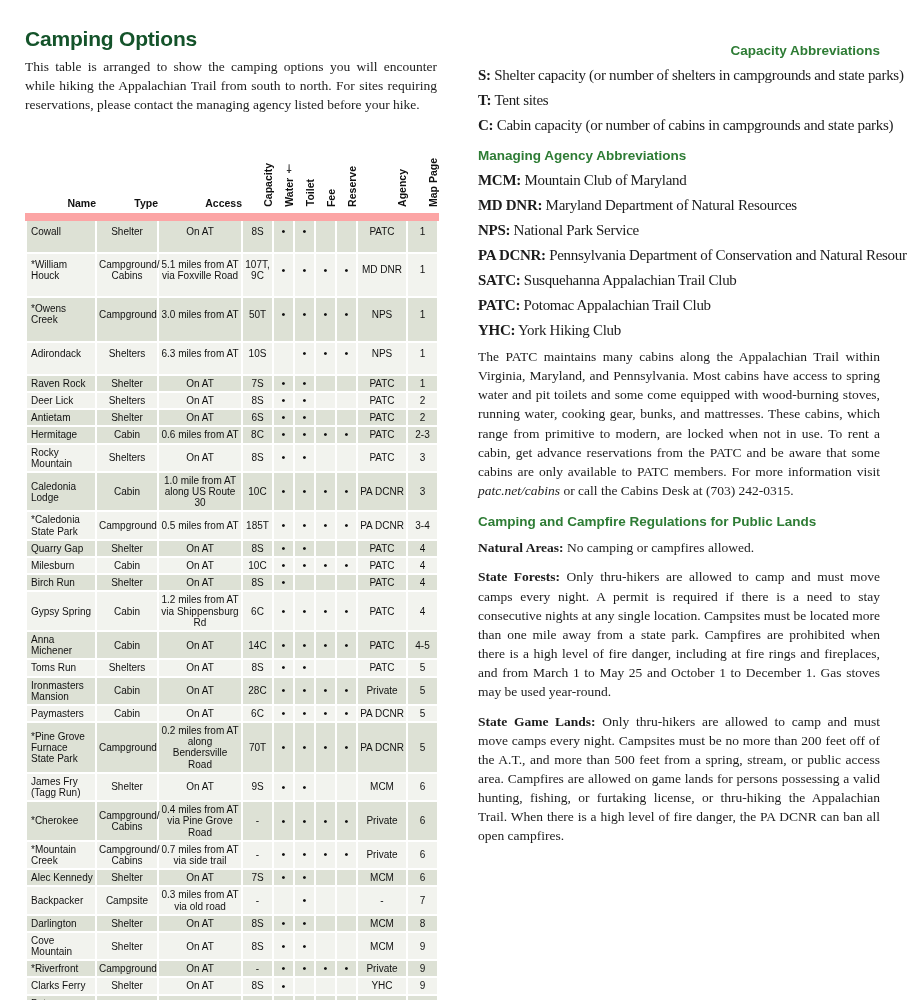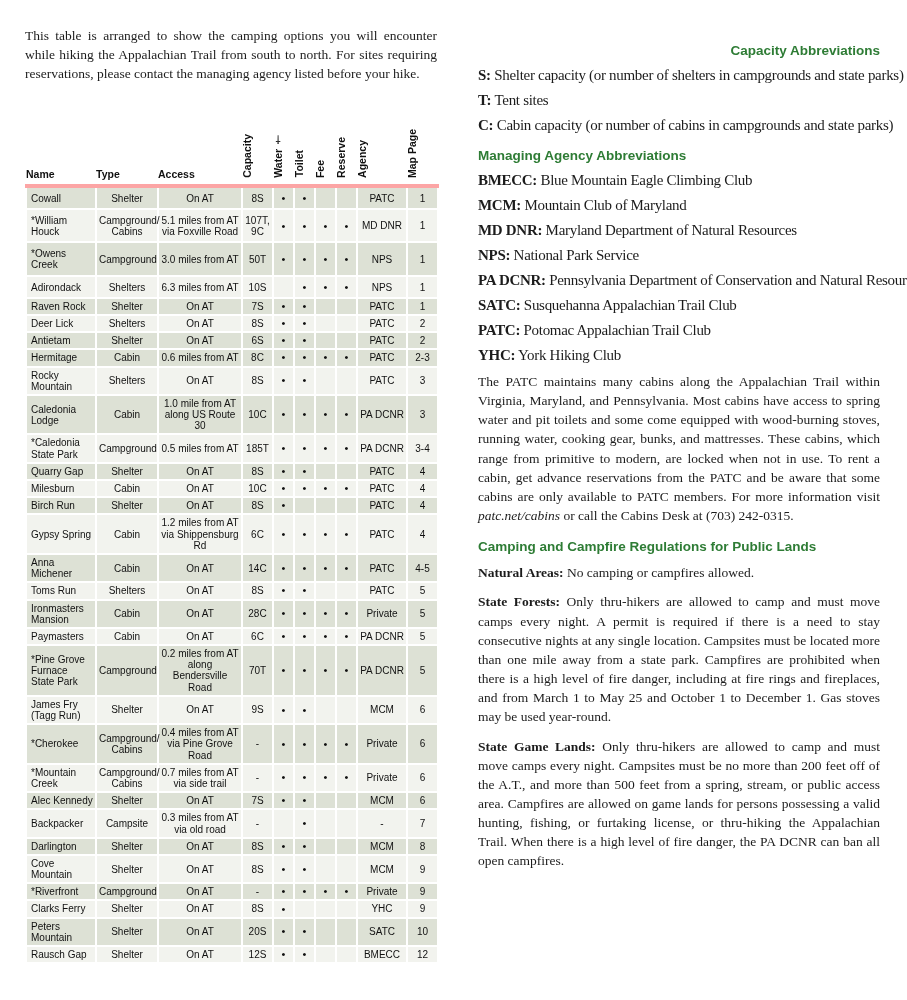--- a/index.html
+++ b/index.html
@@ -8,45 +8,46 @@
           color:#1c1c1c; font-family:"Liberation Serif", serif; }
   .col-left  { position:absolute; left:25px; top:27px; width:412px; }
   .col-right { position:absolute; left:478px; top:27px; width:402px; }
 
   h1.title { font:bold 21px "Liberation Sans", sans-serif; color:#14532a;
              letter-spacing:-0.2px; margin-bottom:7px; }
   .intro { font-size:13.5px; line-height:1.4; text-align:justify; margin-bottom:28px; }
 
   table.camp { border-collapse:collapse; table-layout:fixed; width:412px;
                font-family:"Liberation Sans", sans-serif; font-size:10px; color:#111; }
-  .camp thead th { vertical-align:bottom; height:74px; border-bottom:4px solid #fca5a5;
-                   font-weight:bold; font-size:10.5px; padding:0 0 4px; text-align:left;
+  .camp thead th { vertical-align:bottom; height:74px; border-bottom:8px solid #fca5a5;
+                   font-weight:bold; font-size:10.5px; padding:0 0 4px; text-align:right;
                    background:#fff; }
   .camp .rot { writing-mode:vertical-rl; transform:rotate(180deg); white-space:nowrap;
                line-height:1; display:inline-block; }
   .camp td { border:2px solid #fff; padding:2px; text-align:center; line-height:1.12;
              vertical-align:middle; }
   .camp td.name { text-align:left; padding-left:4px; }
   .camp tr.odd  td { background:#dde1d5; }
   .camp tr.even td { background:#f2f3ee; }
-  .camp tbody tr:nth-child(-n+4) td { padding-top:5px; padding-bottom:4px; }
+  .camp tbody tr:nth-child(-n+4) td { padding-top:5px; padding-bottom:15px; }
   .camp td.dot { font-size:11px; line-height:1; }
 
   .col-right h2 { font:bold 13.5px "Liberation Sans", sans-serif; color:#2e7c35; margin:14px 0 9px; }
   .sec.first h2 { margin-top:16px;text-align:right; }
   .def  { font-size:15px; letter-spacing:-0.3px; white-space:nowrap; margin-bottom:8px; }
   .just { font-size:13.5px; line-height:1.42; text-align:justify; margin-bottom:10px; }
   .just i { font-style:italic; }
 </style>
 </head>
 <body>
 
 <div class="page">
 
   <div class="col-left">
+    <h1 class="title">Camping Options</h1>
     <p class="intro">This table is arranged to show the camping options you will encounter while hiking the Appalachian Trail from south to north. For sites requiring reservations, please contact the managing agency listed before your hike.</p>
 
     <table class="camp">
       <colgroup>
         <col style="width:70px">
           <col style="width:62px">
           <col style="width:84px">
         <col style="width:31px">
           <col style="width:21px">
           <col style="width:21px">
@@ -451,21 +452,20 @@
 
     <div class="sec first">
       <h2>Capacity Abbreviations</h2>
       <p class="def"><b>S:</b> <span>Shelter capacity (or number of shelters in campgrounds and state parks)</span></p>
       <p class="def"><b>T:</b> <span>Tent sites</span></p>
       <p class="def"><b>C:</b> <span>Cabin capacity (or number of cabins in campgrounds and state parks)</span></p>
     </div>
 
     <div class="sec">
       <h2>Managing Agency Abbreviations</h2>
-      <p class="def"><b>BMECC:</b> <span>Blue Mountain Eagle Climbing Club</span></p>
       <p class="def"><b>MCM:</b> <span>Mountain Club of Maryland</span></p>
       <p class="def"><b>MD DNR:</b> <span>Maryland Department of Natural Resources</span></p>
       <p class="def"><b>NPS:</b> <span>National Park Service</span></p>
       <p class="def"><b>PA DCNR:</b> <span>Pennsylvania Department of Conservation and Natural Resources</span></p>
       <p class="def"><b>SATC:</b> <span>Susquehanna Appalachian Trail Club</span></p>
       <p class="def"><b>PATC:</b> <span>Potomac Appalachian Trail Club</span></p>
       <p class="def"><b>YHC:</b> <span>York Hiking Club</span></p>
     </div>
 
     <div class="sec">

